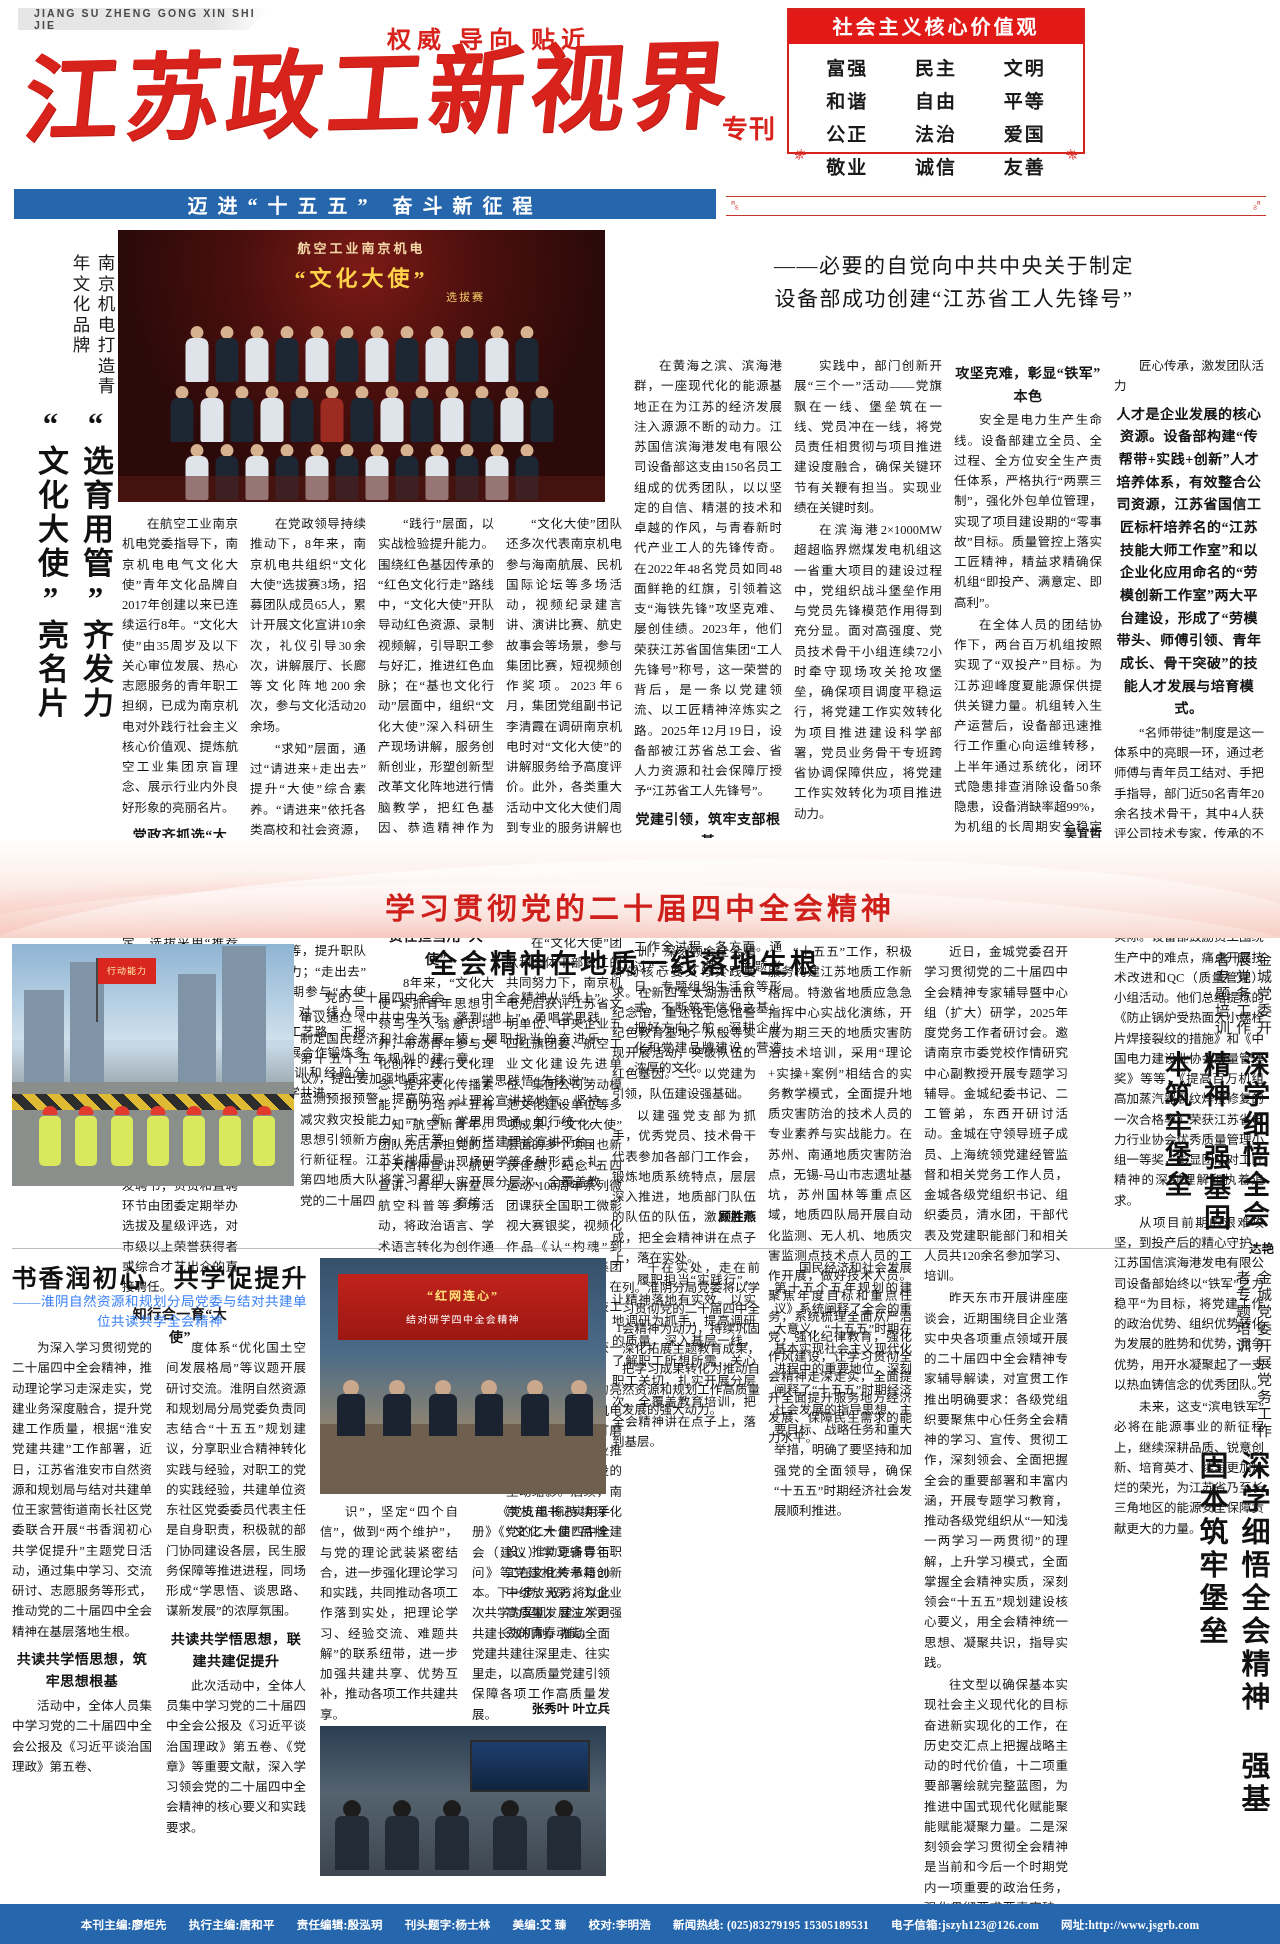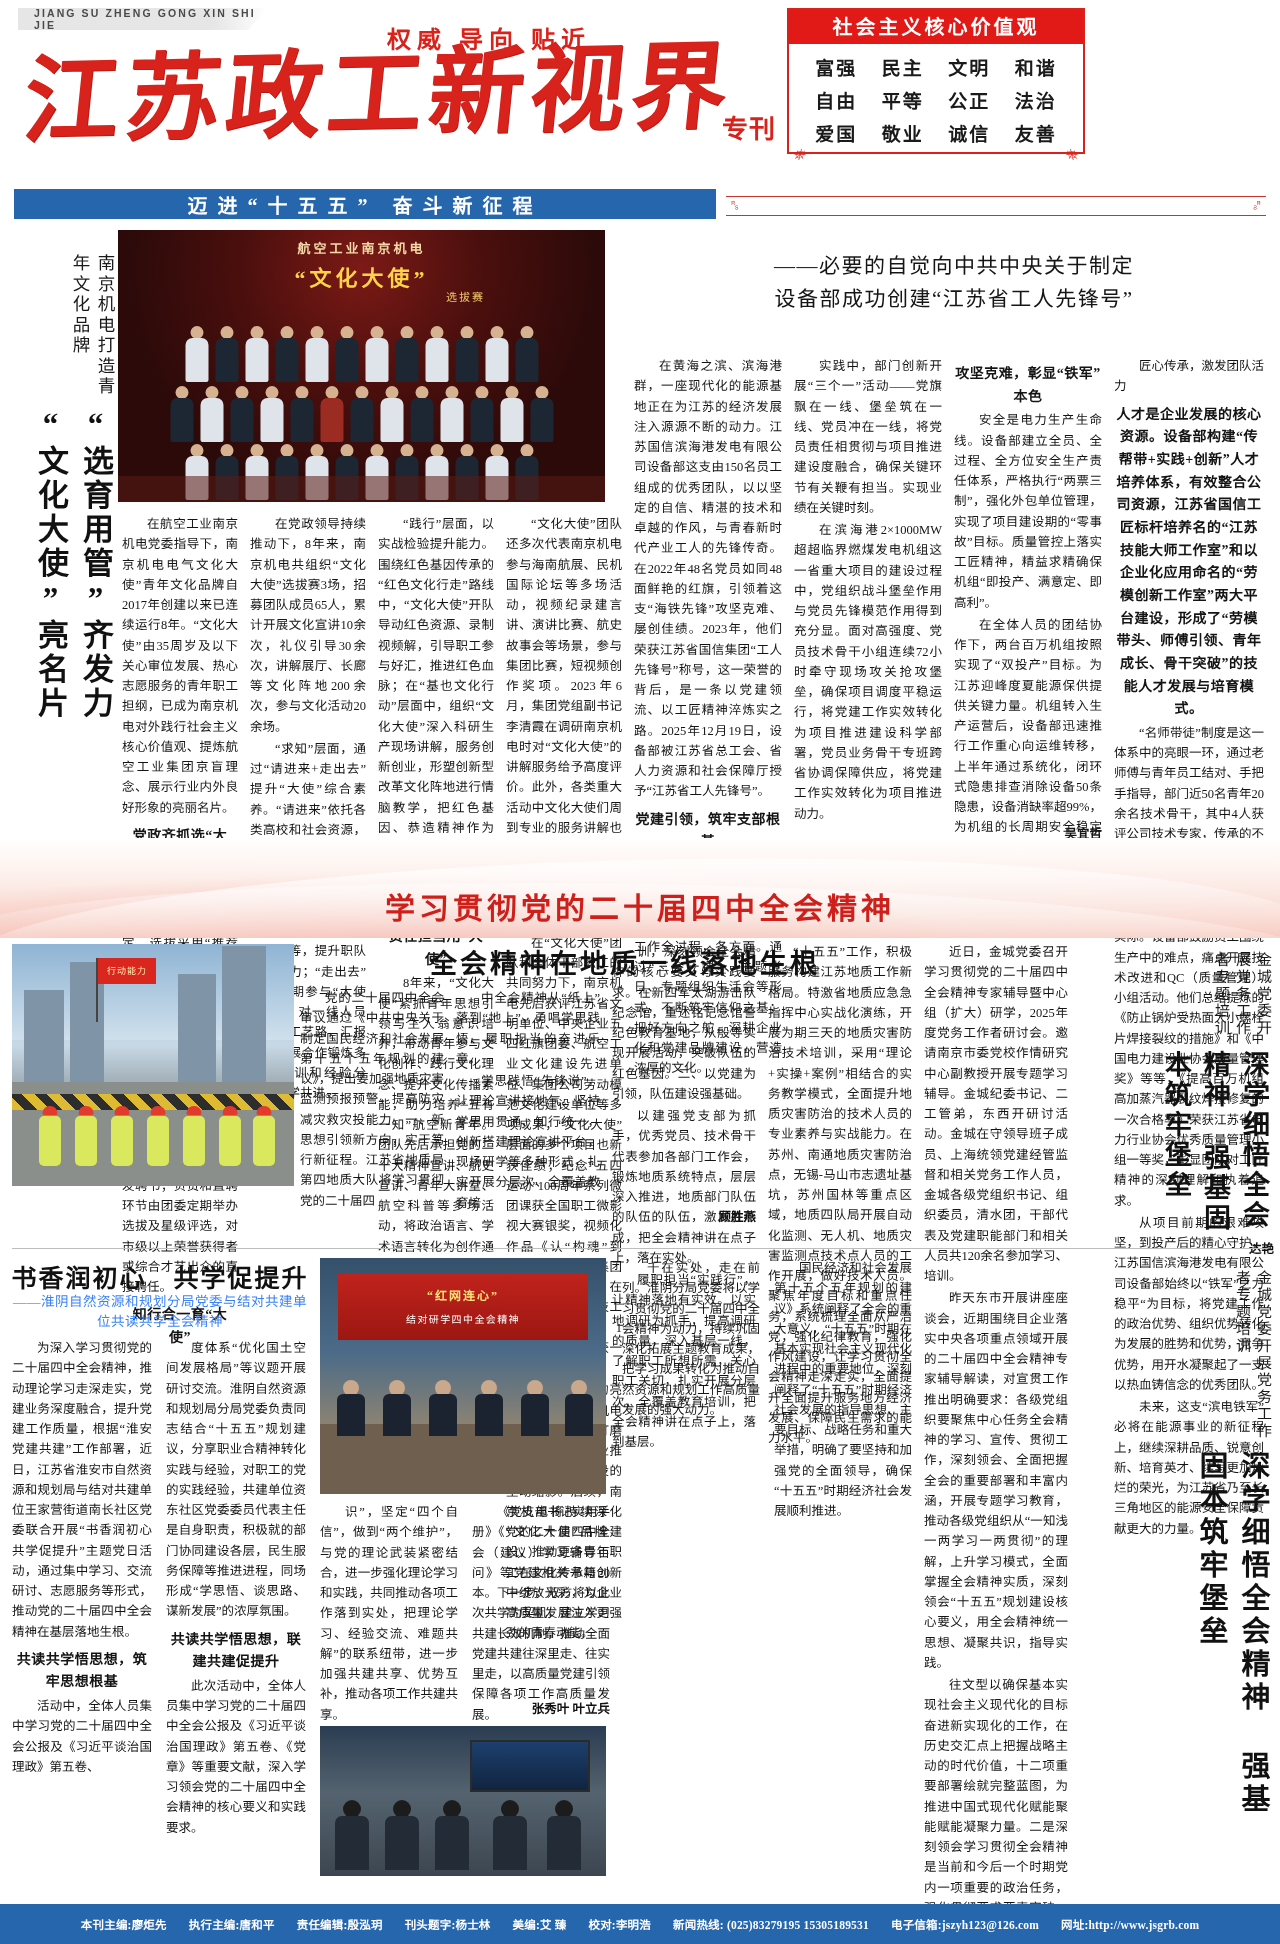--- a/index.html
+++ b/index.html
@@ -60,21 +60,21 @@
   .values-box {
     position:absolute; right:14px; top:8px; width:298px; height:146px;
     border:2px solid #d8231c; background:#fff;
   }
   .values-title {
     background:#e11a17; color:#fff; height:34px; line-height:34px;
     text-align:center; font-size:20px; font-weight:bold; letter-spacing:3px;
     font-family:"Liberation Serif",serif;
   }
   .values-grid {
-    padding:9px 14px 4px 14px; display:grid; grid-template-columns:repeat(4,1fr);
+    padding:9px 14px 4px 14px; display:grid; grid-template-columns:repeat(3,1fr);
     row-gap:6px; text-align:center;
   }
   .values-grid span {
     font-size:19px; font-weight:bold; color:#1a1a1a; letter-spacing:2px;
     font-family:"Liberation Serif",serif;
   }
   .values-orn { position:absolute; left:0; right:0; bottom:-9px; height:16px; }
   .values-orn i {
     position:absolute; bottom:0; width:22px; height:14px; color:#d8231c;
     font-size:15px; line-height:14px;

